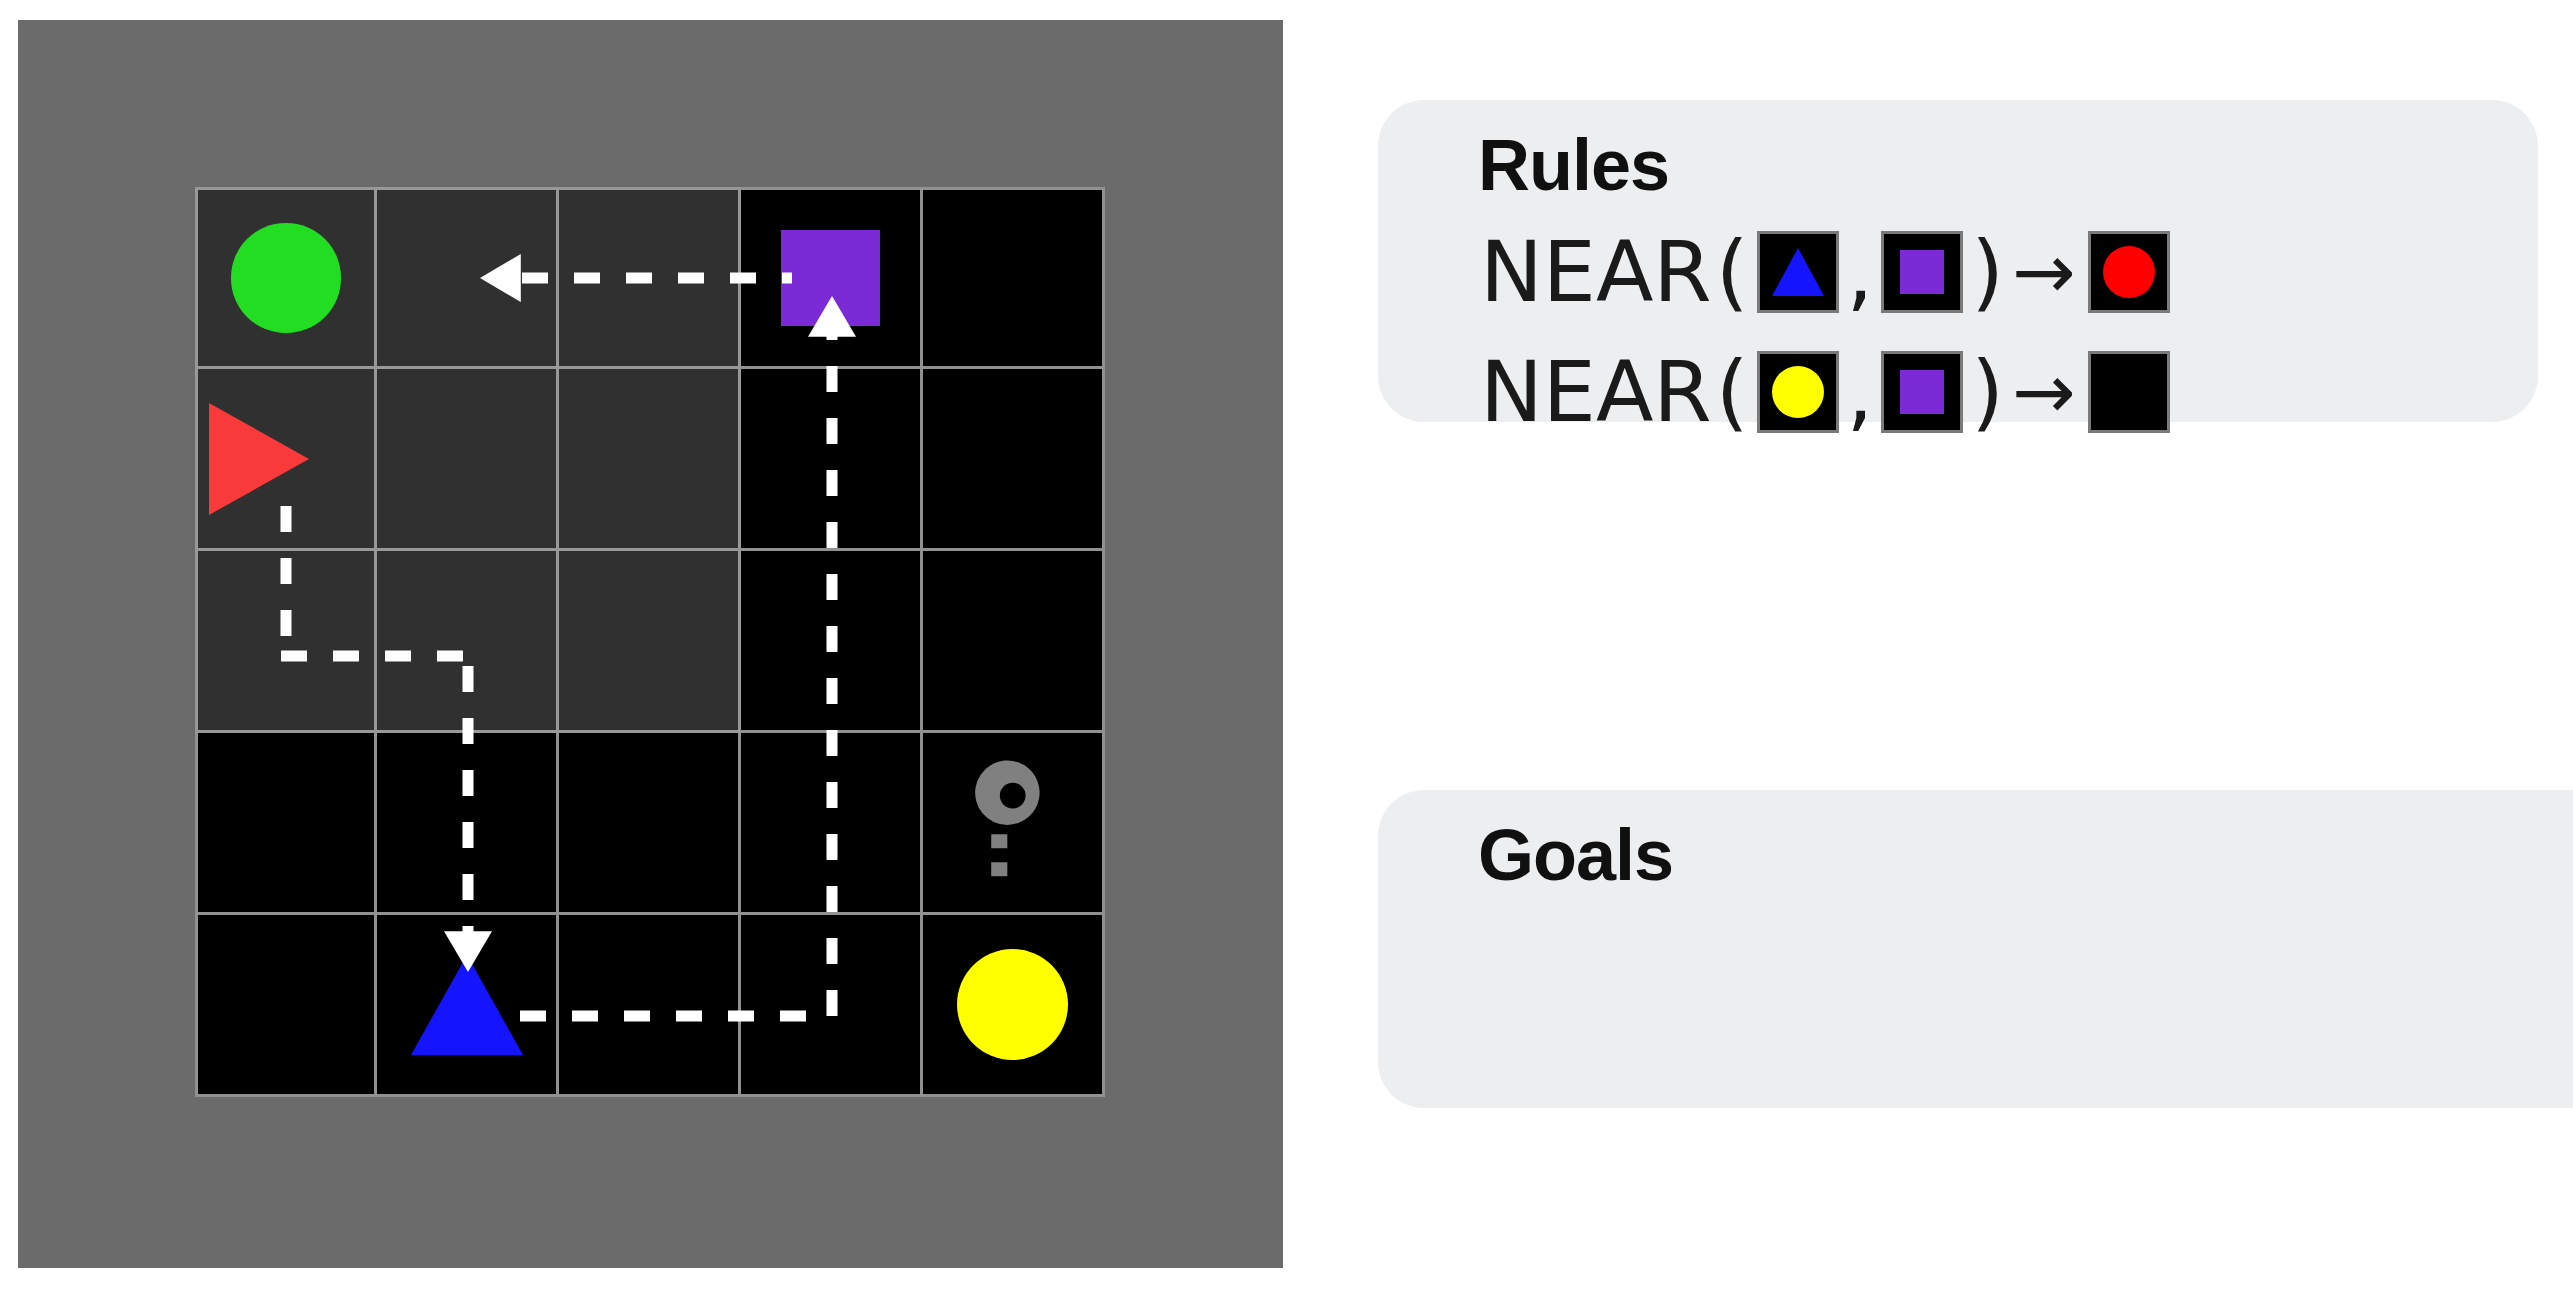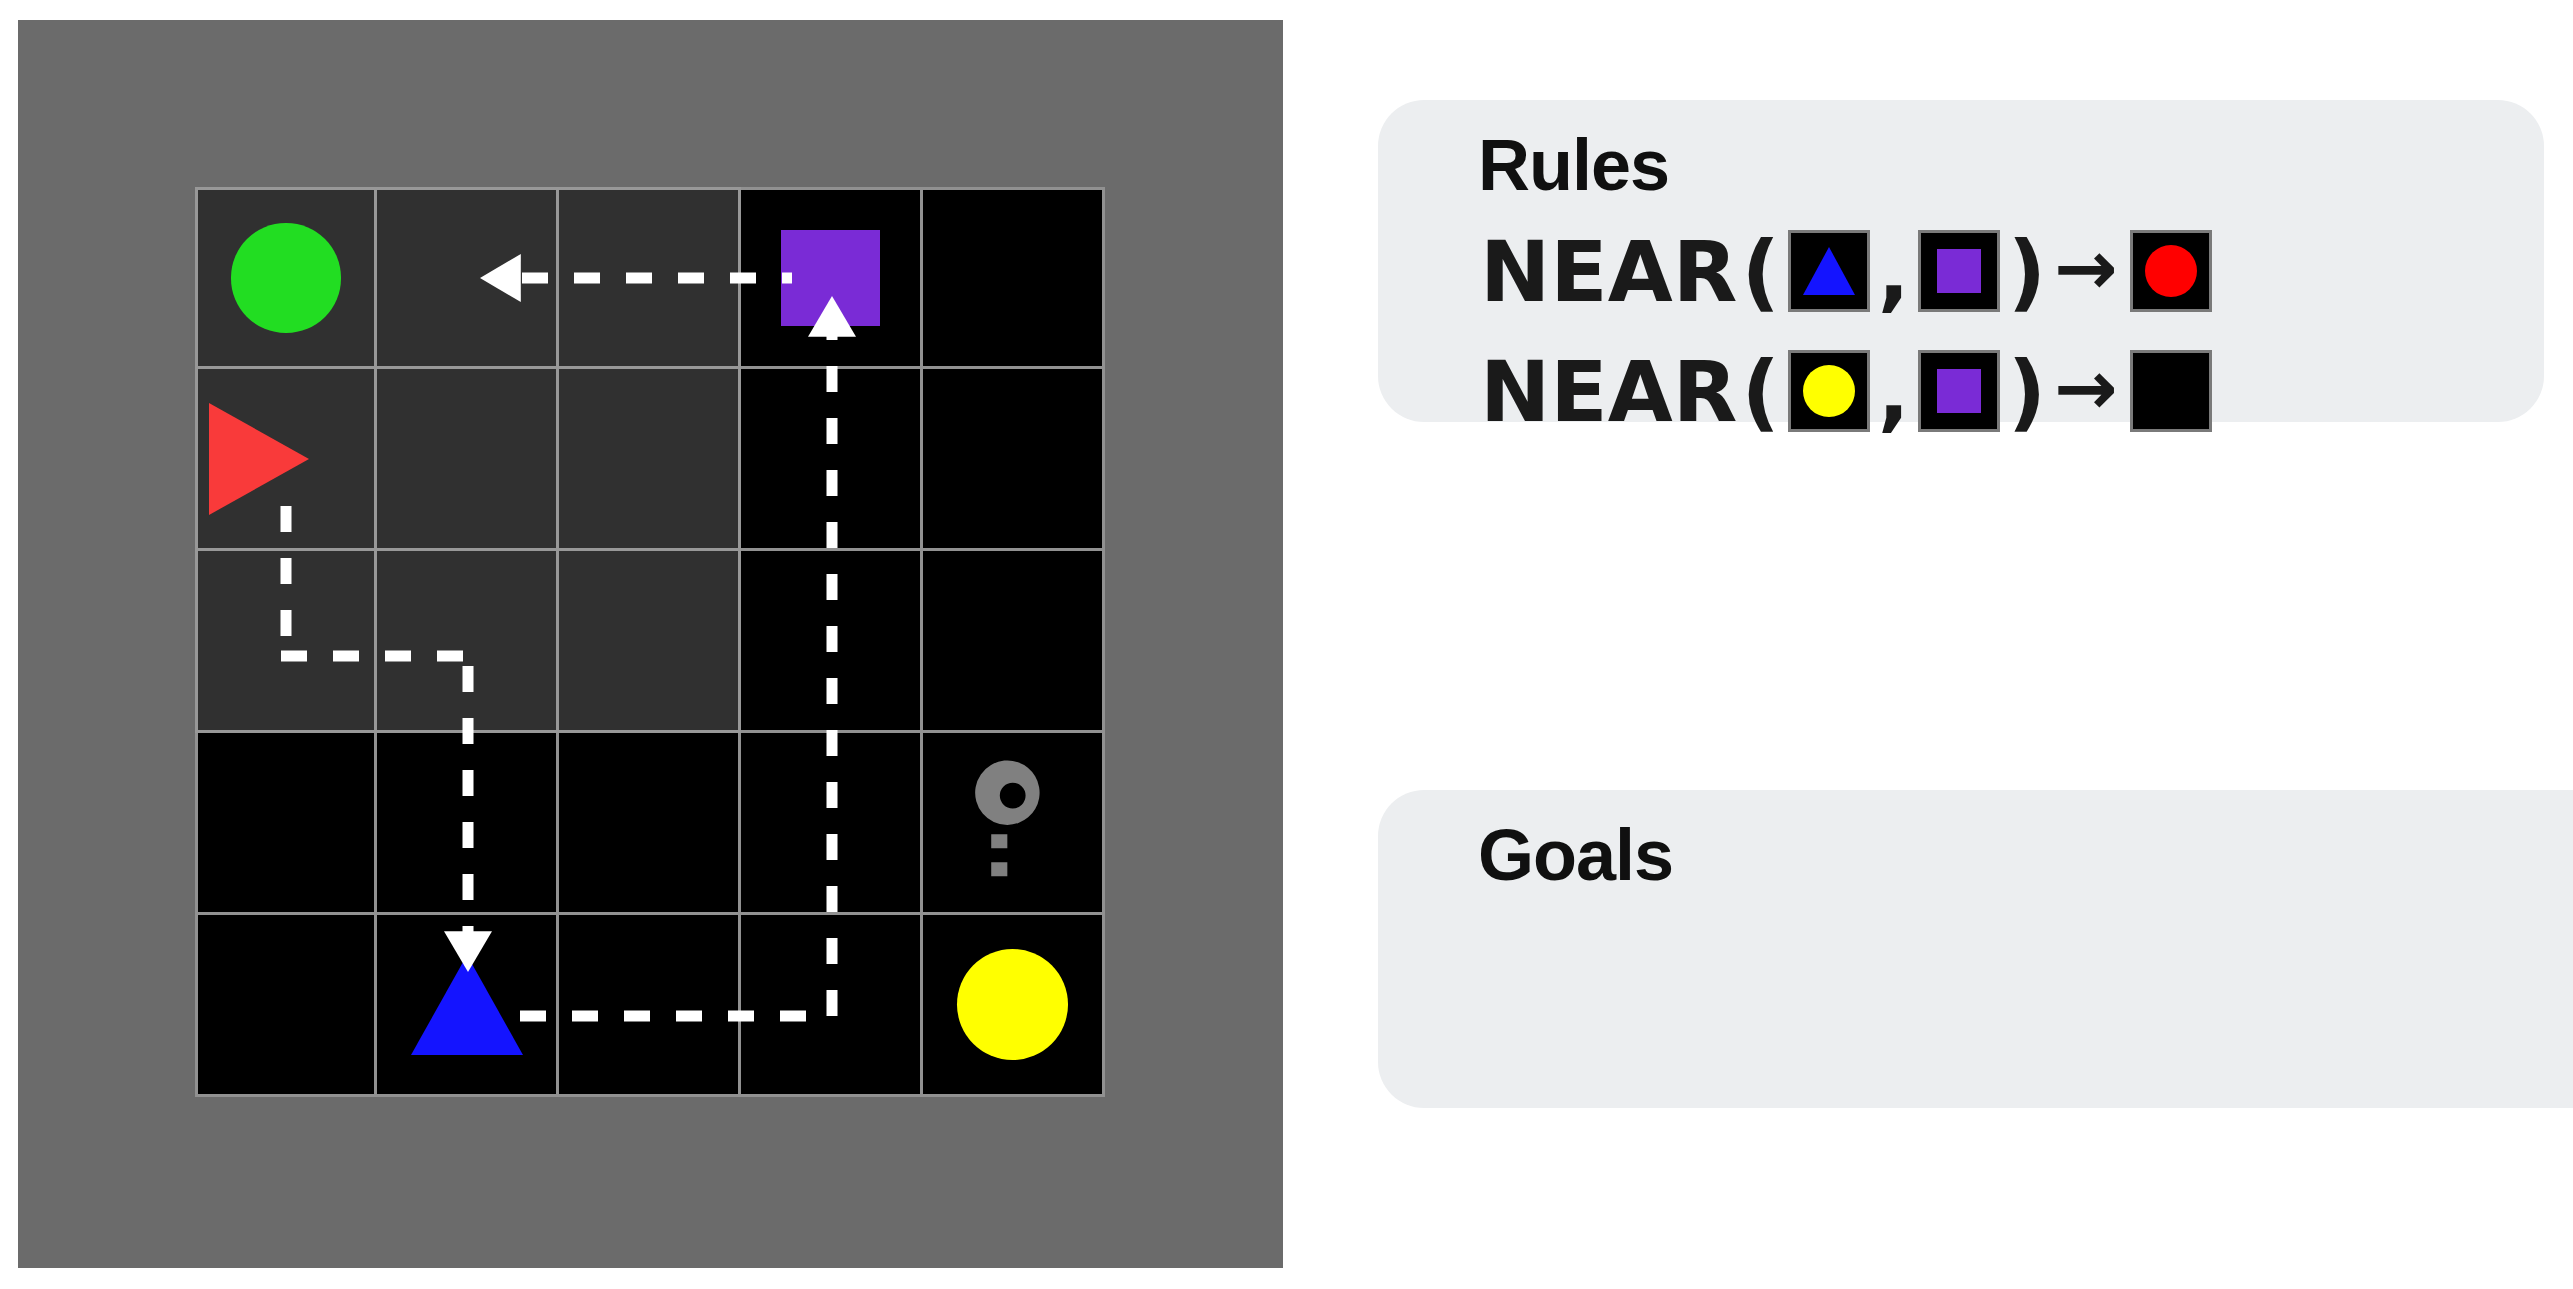--- a/index.html
+++ b/index.html
@@ -87,42 +87,41 @@
     height: 910px;
     pointer-events: none;
   }
 
   
   .card {
     position: absolute;
     background: #eceef0;
     border-radius: 46px;
   }
-  #rules-card { left: 1378px; top: 100px; width: 1160px; height: 322px; padding-left: 6px; }
+  #rules-card { left: 1378px; top: 100px; width: 1160px; height: 322px; }
   #goals-card { left: 1378px; top: 790px; width: 1292px; height: 318px; }
 
   .card-title {
     position: absolute;
     left: 100px;
     top: 24px;
     font-size: 72px;
     font-weight: bold;
     color: #101010;
     letter-spacing: -1px;
   }
   .rule-row {
     position: absolute;
     left: 100px;
     display: flex;
-    align-items: flex-start;
+    align-items: center;
     font-size: 84px;
     color: #1a1a1a;
     white-space: nowrap;
     font-family: "DejaVu Sans", sans-serif;
-    font-weight: bold;
   }
   #rule-row-0 { top: 130px; }
   #rule-row-1 { top: 250px; }
   .tok-text { line-height: 1; padding: 0 2px; }
 
   
   .tile {
     display: inline-flex;
     align-items: center;
     justify-content: center;

